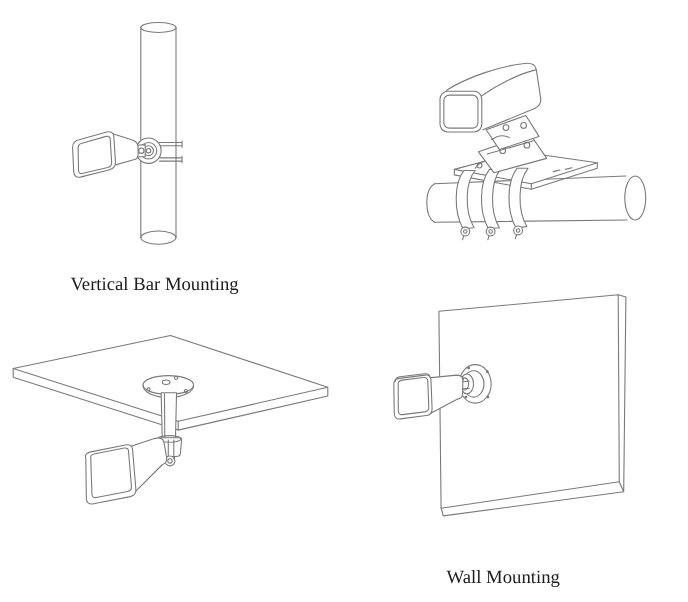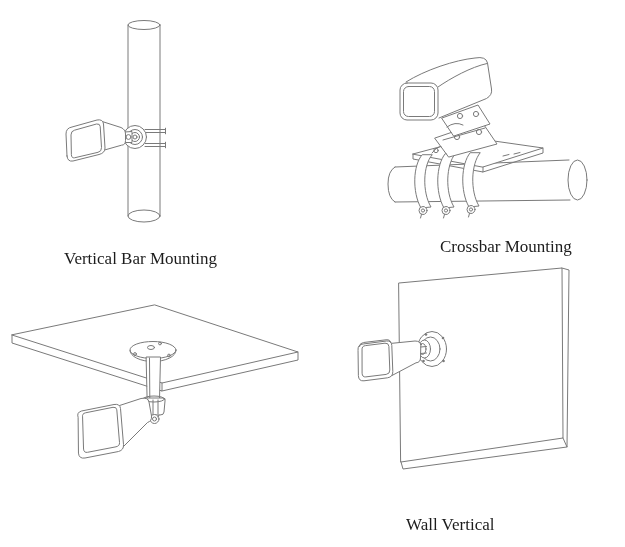--- a/index.html
+++ b/index.html
@@ -81,21 +81,20 @@
     <path class="wfill" d="M57,63 L93,50 L105,69 L69,81 Z"></path>
     <circle cx="75" cy="61" r="2.6"></circle>
       <circle cx="91" cy="59" r="2.6"></circle>
     <path d="M62,72 Q70,66 78,70"></path>
 
     <path d="M21,27 C40,15 70,5 90,3 Q101,1 102.5,8 L106.5,34 Q107.5,40 101.5,43.5 L54,63"></path>
     <path d="M53,32 C66,23 86,12 102,8.5"></path>
     <rect class="wfill" x="15" y="28" width="38" height="37" rx="7"></rect>
     <rect x="18.5" y="31.5" width="31" height="30" rx="5"></rect>
   </svg>
-  <div class="figure-label" style="left:440px;top:237px">Crossbar Mounting</div>
 
   <svg class="art" style="left:8px;top:295px" width="300" height="190" viewBox="0 0 300 190">
 
     <path class="wfill" d="M147,10 L290,57 L154,88 L4,40 Z"></path>
     <path d="M4,40 L4,48 L154,96 L154,88"></path>
     <path d="M154,96 L290,65 L290,57"></path>
 
     <ellipse class="wfill" cx="145" cy="55" rx="23" ry="8.5"></ellipse>
     <path d="M122,55.5 A23,11 0 0 0 168,55.5"></path>
     <ellipse cx="143" cy="52.5" rx="3.5" ry="2"></ellipse>
@@ -140,15 +139,15 @@
     <circle cx="70" cy="86.5" r="1.3"></circle>
 
     <path class="wfill" d="M40,85.5 L65,83 Q70.5,83 70.8,87.5 L70.5,100 Q70.4,104.5 66,104.8 L42,117.5 Z"></path>
     <path d="M70.8,89 L76.5,88.5"></path>
       <path d="M70.8,95.5 L76.5,95"></path>
 
     <path class="wfill" d="M8,92 Q7.5,86.5 13,86 L36.5,83 Q41.5,82.5 41.8,87.5 L42.8,113.5 Q43,119 37.5,119.8 L14,122.8 Q8.6,123.4 8.4,118 Z"></path>
     <path d="M9.5,88.5 Q9.5,85 13.5,84.5 L36,81.8 Q40.5,81.4 40.8,84.5"></path>
     <path d="M12,91.5 Q11.7,88 15.5,87.6 L35,85.2 Q38.6,84.8 38.9,88.4 L39.8,112 Q40,115.8 36.2,116.4 L15.8,118.9 Q12.3,119.3 12.1,115.6 Z"></path>
   </svg>
-  <div class="figure-label" style="left:406px;top:515px">Wall Vertical</div>
+  <div class="figure-label" style="left:406px;top:515px">Wall Mounting</div>
 
 </div>
 
 </body></html>

